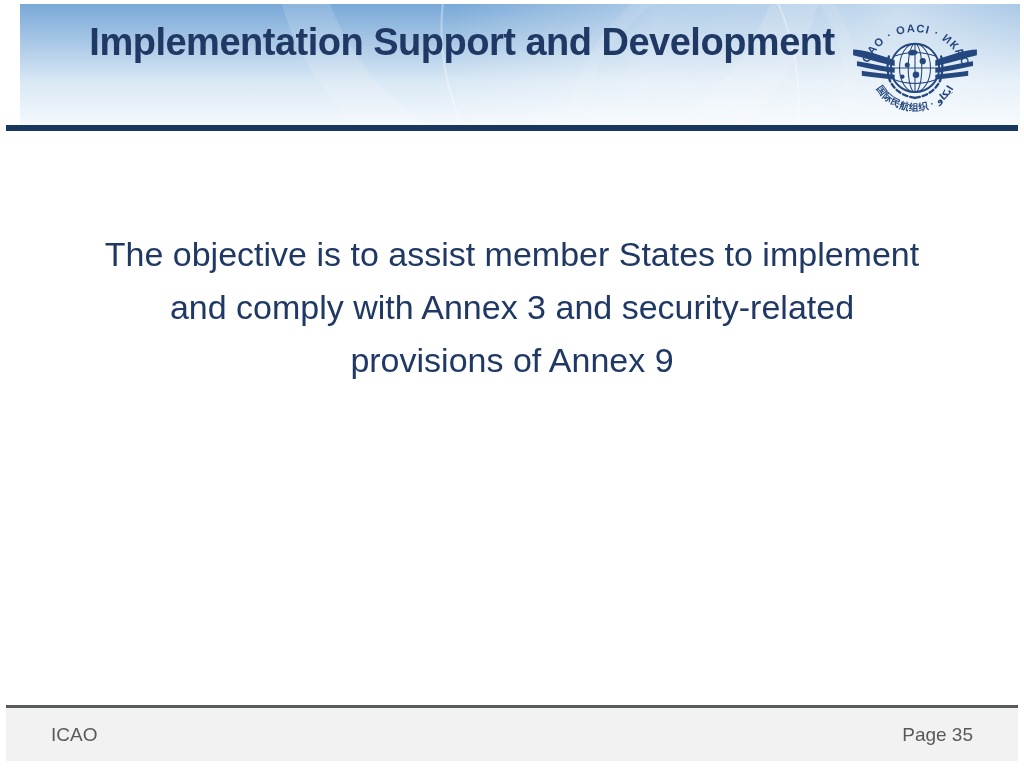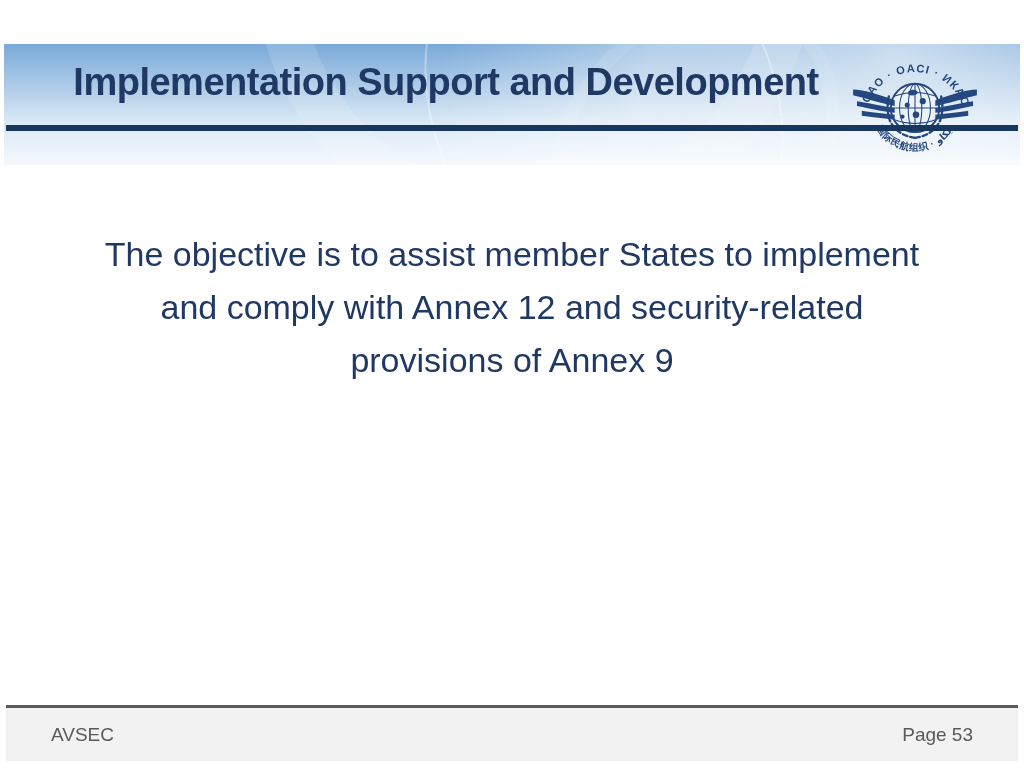--- a/index.html
+++ b/index.html
@@ -10,28 +10,27 @@
     width: 1024px;
     height: 768px;
     background: #ffffff;
     overflow: hidden;
     font-family: "Liberation Sans", "DejaVu Sans", sans-serif;
   }
 
   
   .header {
     position: absolute;
-    top: 4px; left: 4px; right: 4px;
+    top: 4px; left: 20px; right: 4px;
     height: 121px;
     overflow: hidden;
     background:
       radial-gradient(circle at 88% 8%, rgba(255,255,255,0.55), rgba(255,255,255,0) 32%),
       linear-gradient(105deg, rgba(255,255,255,0) 42%, rgba(255,255,255,0.38) 62%, rgba(255,255,255,0.08) 82%),
       linear-gradient(180deg, var(--header-top) 0%, #a9c8e6 32%, #d9e8f5 64%, var(--header-bottom) 100%);
-    margin-top: 40px;
   }
   
   .swirl-a {
     position: absolute; width: 560px; height: 560px; border-radius: 50%;
     border: 46px solid rgba(255,255,255,0.14);
     top: -360px; left: 250px; transform: rotate(18deg);
   }
   .swirl-b {
     position: absolute; width: 340px; height: 420px; border-radius: 50%;
     border: 2px solid rgba(255,255,255,0.35);
@@ -155,20 +154,20 @@
         <path id="arcBottom" d="M 24,82 A 46,46 0 0 0 106,82" stroke="none" fill="none"></path>
         <text font-size="10" font-weight="bold" fill="#23477e" stroke="none" letter-spacing="0.5">
           <textPath href="#arcBottom" startOffset="50%" text-anchor="middle">国际民航组织 · ايكاو</textPath>
         </text>
       </g>
     </svg>
   </div>
 
   <div class="divider"></div>
 
-  <div class="body-text">The objective is to assist member States to implement and comply with Annex 12 and security-related provisions of Annex 9</div>
+  <div class="body-text">The objective is to assist member States to implement and comply with Annex 3 and security-related provisions of Annex 9</div>
 
   <div class="footer">
-    <span>AVSEC</span>
-    <span>Page 53</span>
+    <span>ICAO</span>
+    <span>Page 35</span>
   </div>
 
 </div>
 
 </body></html>

